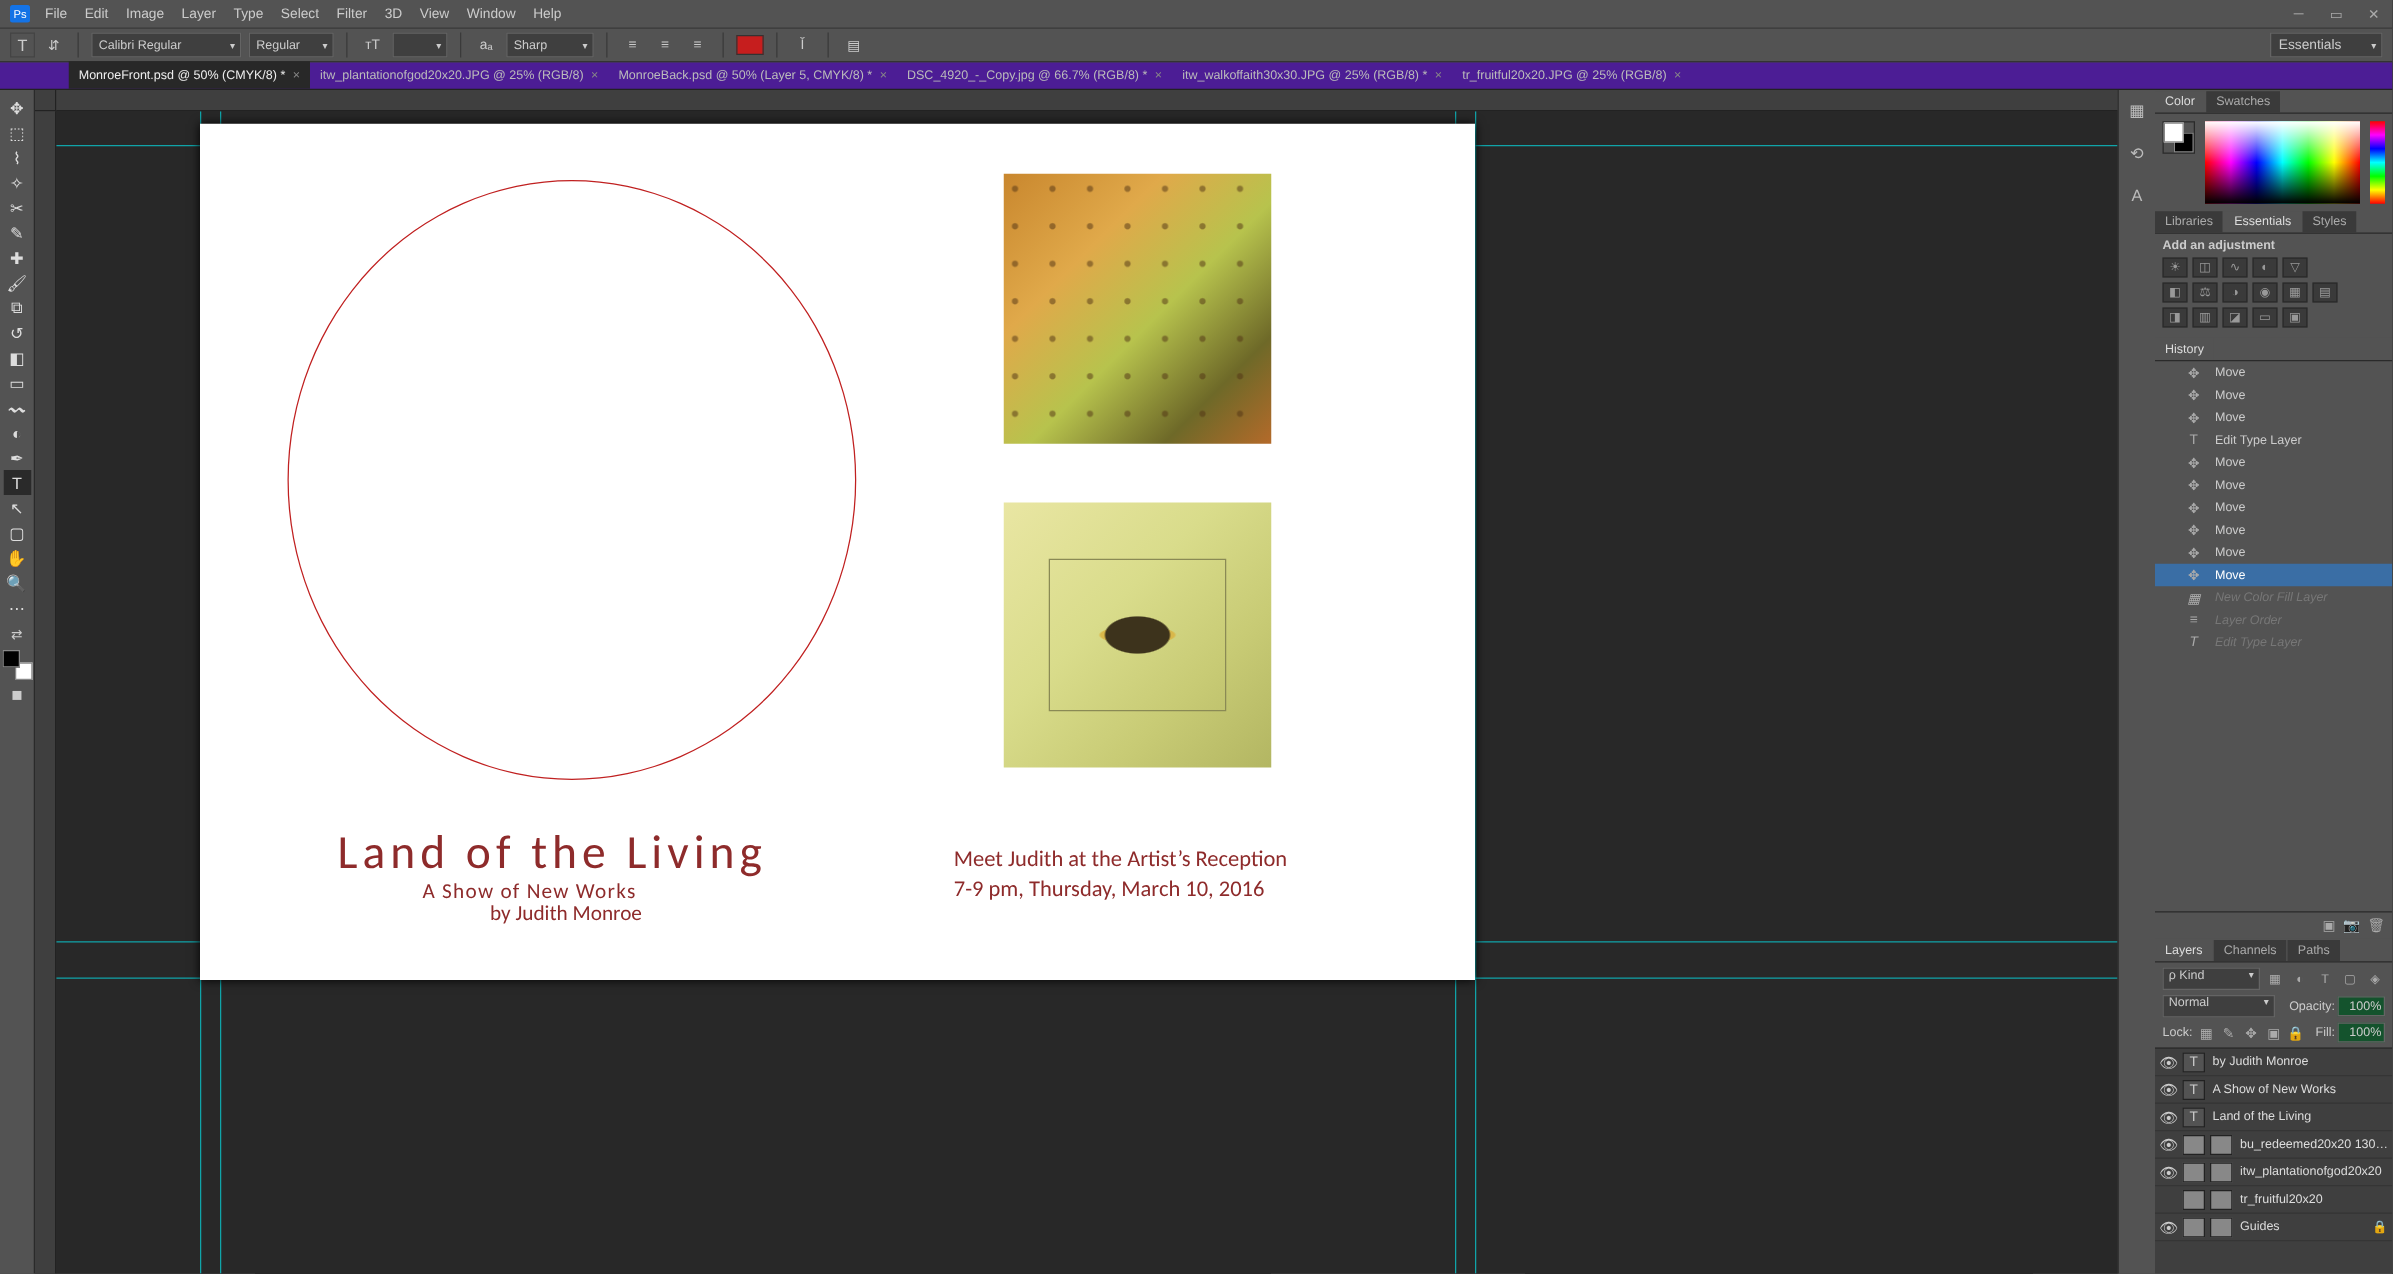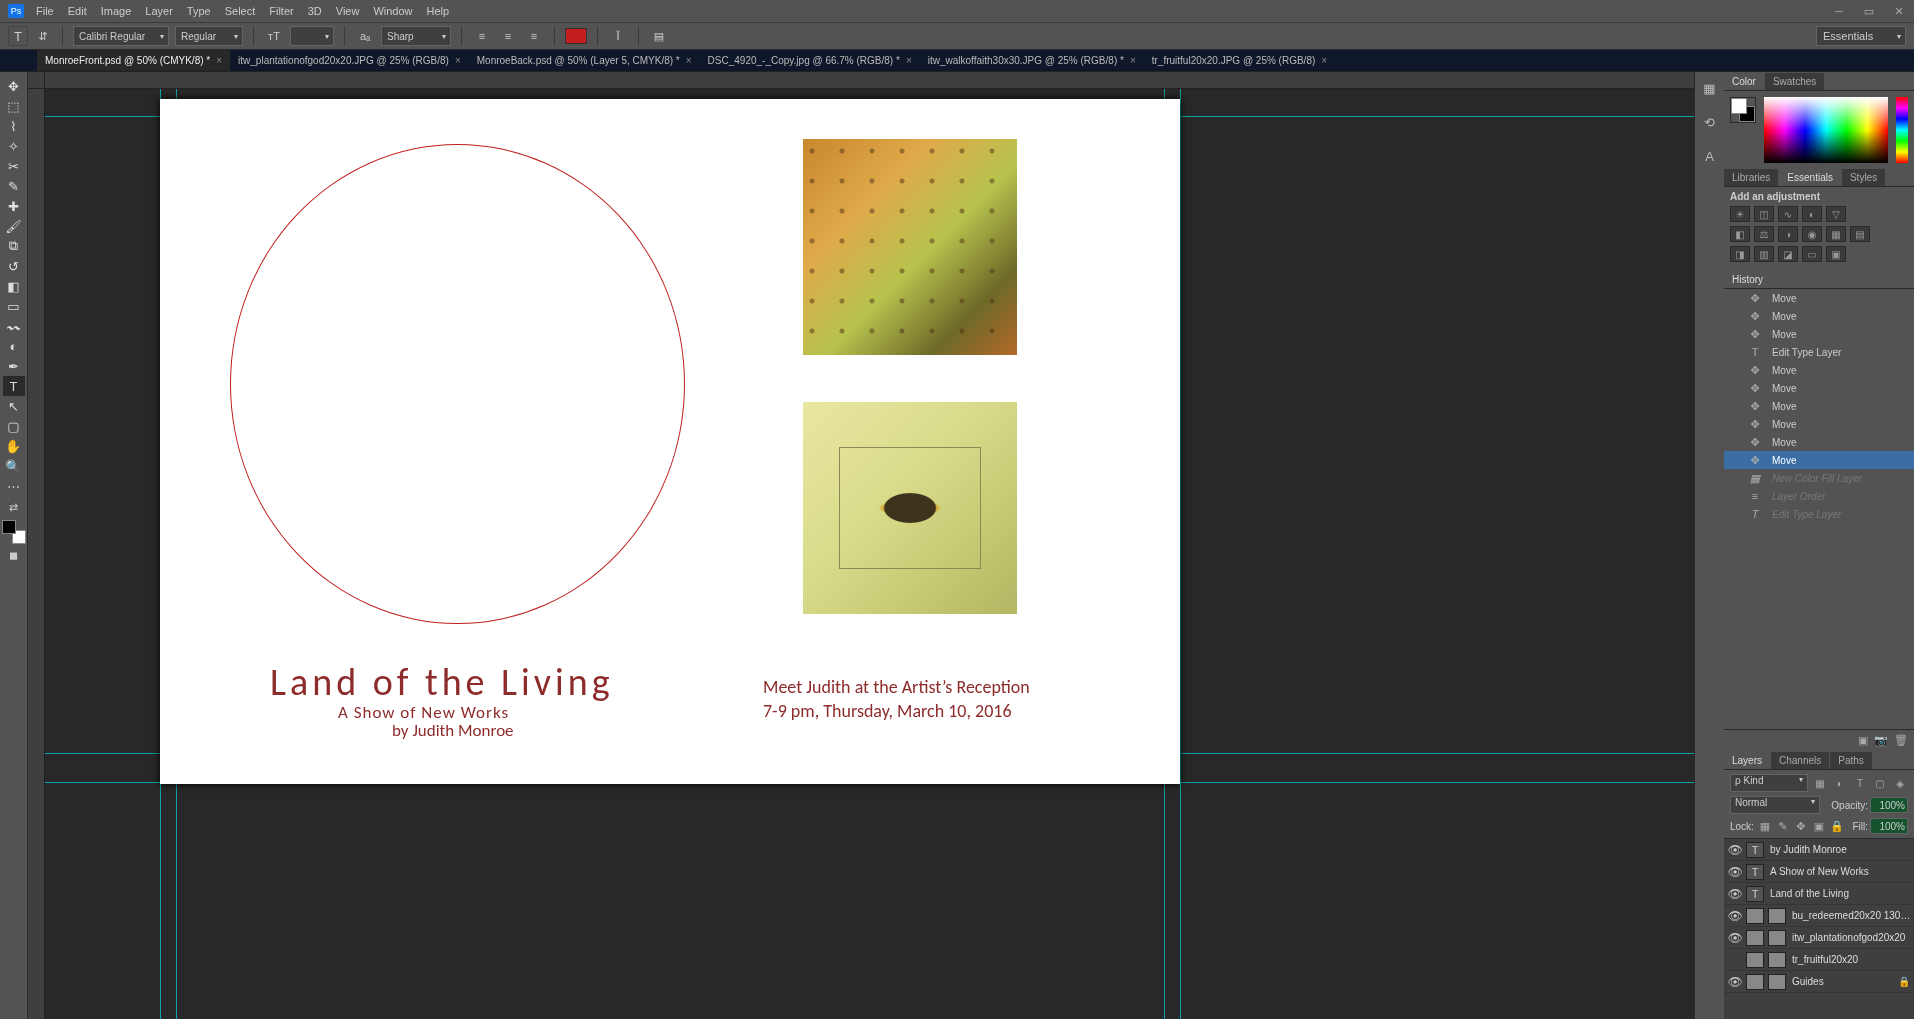--- a/index.html
+++ b/index.html
@@ -11,33 +11,33 @@
 .ps-logo { width: 16px; height: 14px; background: #1473e6; color: #fff; font-size: 9px; font-weight: normal; display: flex; align-items: center; justify-content: center; margin-right: 12px; border-radius: 2px; }
 .menubar span { margin-right: 14px; cursor: default; }
 .win-controls { margin-left: auto; display: flex; }
 .win-controls div { width: 30px; height: 18px; display: flex; align-items: center; justify-content: center; color: #aaa; }
 
 
 .options { background: #535353; height: 28px; border-top: 1px solid #3a3a3a; border-bottom: 1px solid #2a2a2a; display: flex; align-items: center; padding-left: 8px; gap: 6px; }
 .tool-ind { width: 20px; height: 20px; border: 1px solid #444; display: flex; align-items: center; justify-content: center; font-size: 13px; }
 .switch-orient { width: 18px; height: 18px; display: flex; align-items: center; justify-content: center; }
 .dd { background: #3f3f3f; border: 1px solid #646464; height: 20px; display: flex; align-items: center; padding: 0 5px; font-size: 10px; position: relative; }
-.dd.font { width: 96px; }
+.dd.font { width: 120px; }
 .dd.weight { width: 68px; }
 .dd.size { width: 44px; }
 .dd.aa { width: 70px; }
 .dd::after { content: '▾'; position: absolute; right: 4px; font-size: 8px; }
 .sep { width: 1px; height: 20px; background: #3a3a3a; margin: 0 4px; }
 .icon-btn { width: 20px; height: 20px; border: 1px solid transparent; display: flex; align-items: center; justify-content: center; }
 .color-sw { width: 22px; height: 16px; background: #c61e1e; border: 1px solid #333; }
 .workspace-dd { margin-left: auto; margin-right: 8px; background: #3f3f3f; border: 1px solid #646464; height: 20px; width: 90px; display: flex; align-items: center; padding: 0 6px; position: relative; }
 .workspace-dd::after { content: '▾'; position: absolute; right: 4px; font-size: 8px; }
 
 
-.tabs { background: #0f172a; height: 22px; display: flex; align-items: end; padding-left: 37px; border-bottom: 1px solid #222; }
+.tabs { background: #4c1d95; height: 22px; display: flex; align-items: end; padding-left: 55px; border-bottom: 1px solid #222; }
 .tab { height: 22px; display: flex; align-items: center; padding: 0 8px; font-size: 10px; color: #bbb; cursor: default; }
 .tab.active { background: #282828; color: #eee; }
 .tab .x { margin-left: 6px; font-size: 10px; color: #888; }
 
 
 .main { flex: 1; display: flex; background: #535353; overflow: hidden; }
 
 
 .toolbar { width: 28px; background: #535353; border-right: 1px solid #2a2a2a; display: flex; flex-direction: column; align-items: center; padding-top: 4px; }
 .toolbar .tool { width: 22px; height: 20px; display: flex; align-items: center; justify-content: center; color: #ddd; font-size: 13px; position: relative; }

